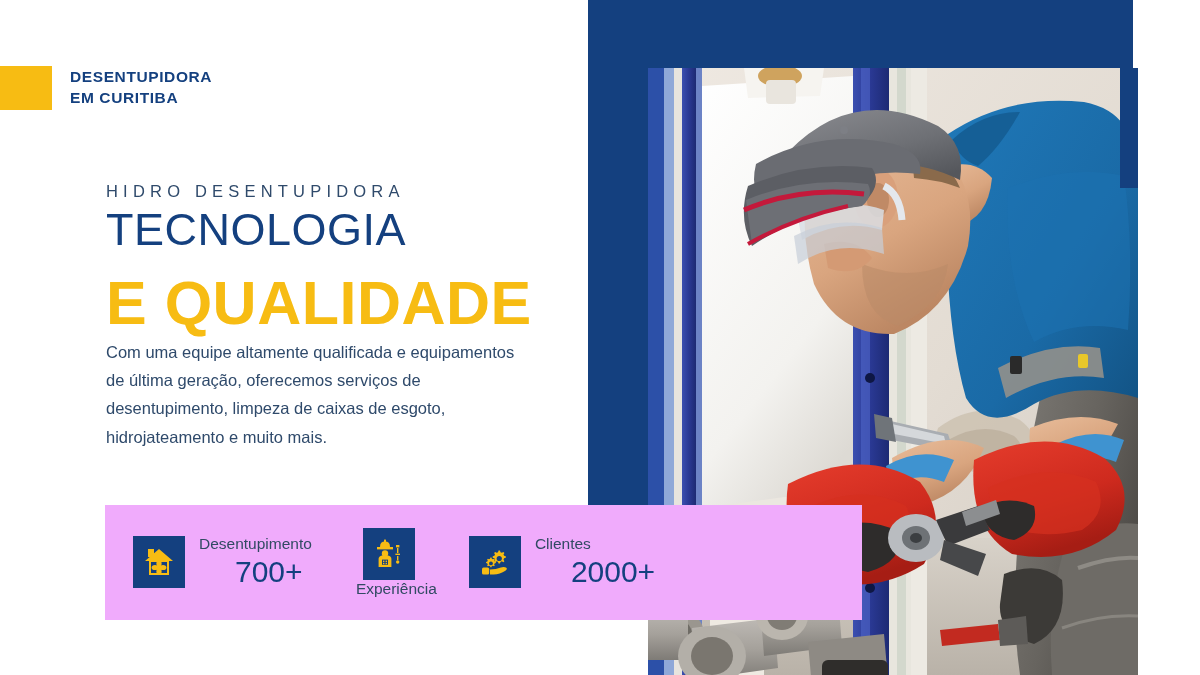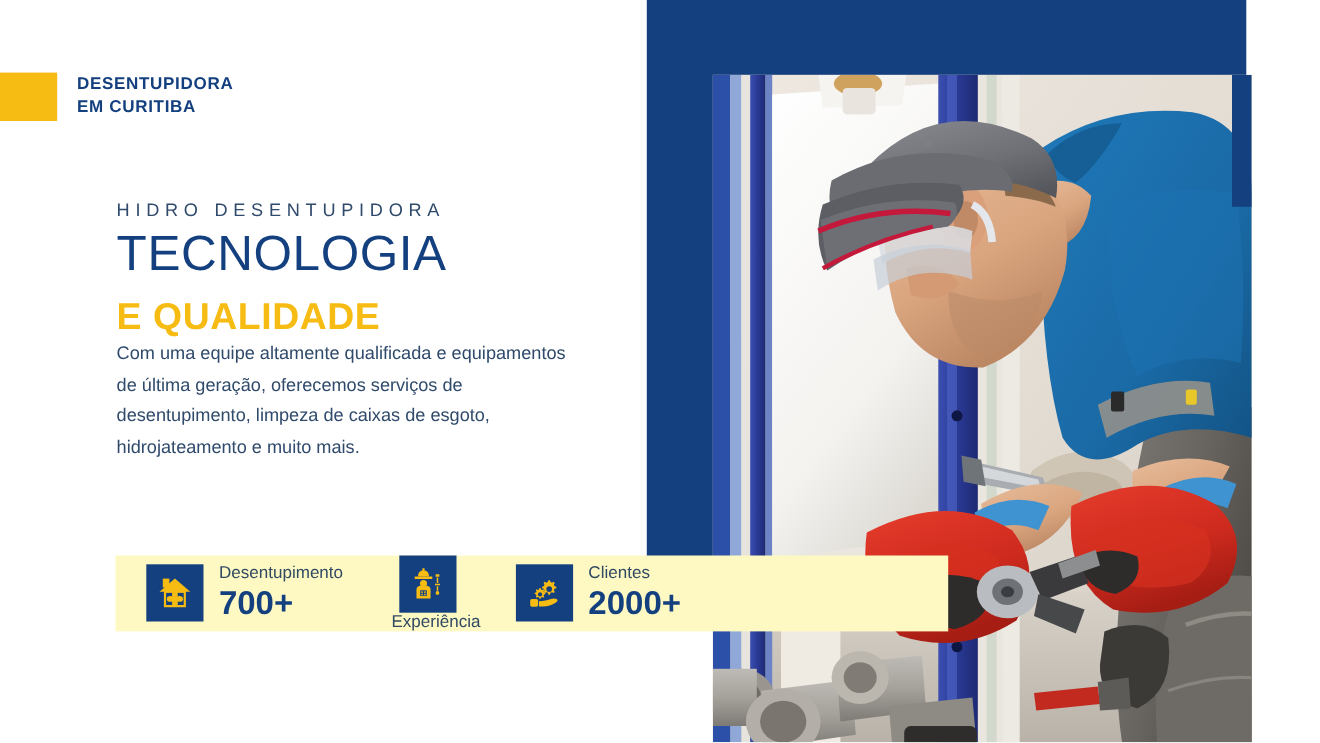--- a/index.html
+++ b/index.html
@@ -66,41 +66,41 @@
   }
   .title-1 {
     color: #14407F;
     font-size: 45px;
     font-weight: normal;
     letter-spacing: 0.5px;
     line-height: 1.12;
   }
   .title-2 {
     color: #F7BC13;
-    font-size: 34px;
+    font-size: 61px;
     font-weight: bold;
     letter-spacing: 0.5px;
     line-height: 1.12;
     margin-top: 14px;
   }
   .body-copy {
     color: #2F4A6B;
     font-size: 16.5px;
     line-height: 1.72;
     max-width: 430px;
   }
 
   
   .stats-bar {
     position: absolute;
     left: 105px;
     top: 505px;
     width: 757px;
-    height: 69px;
-    background: #fef9c3;
+    height: 115px;
+    background: #f0abfc;
     display: flex;
     align-items: center;
   }
   .stat {
     display: flex;
     align-items: center;
   }
   .stat-1 { margin-left: 28px; }
   .stat-2 { margin-left: 30px; flex-direction: column; }
   .stat-3 { margin-left: 32px; }
@@ -117,24 +117,25 @@
   .stat-text { margin-left: 14px; }
   .stat-label {
     color: #314A63;
     font-size: 15.5px;
     line-height: 1.1;
     white-space: nowrap;
   }
   .stat-value {
     color: #14407F;
     font-size: 30px;
-    font-weight: bold;
+    font-weight: normal;
     line-height: 1.15;
     margin-top: 3px;
     white-space: nowrap;
+    margin-left: 36px;
   }
 
   
   .photo {
     position: absolute;
     left: 648px;
     top: 68px;
     width: 490px;
     height: 607px;
     overflow: hidden;

